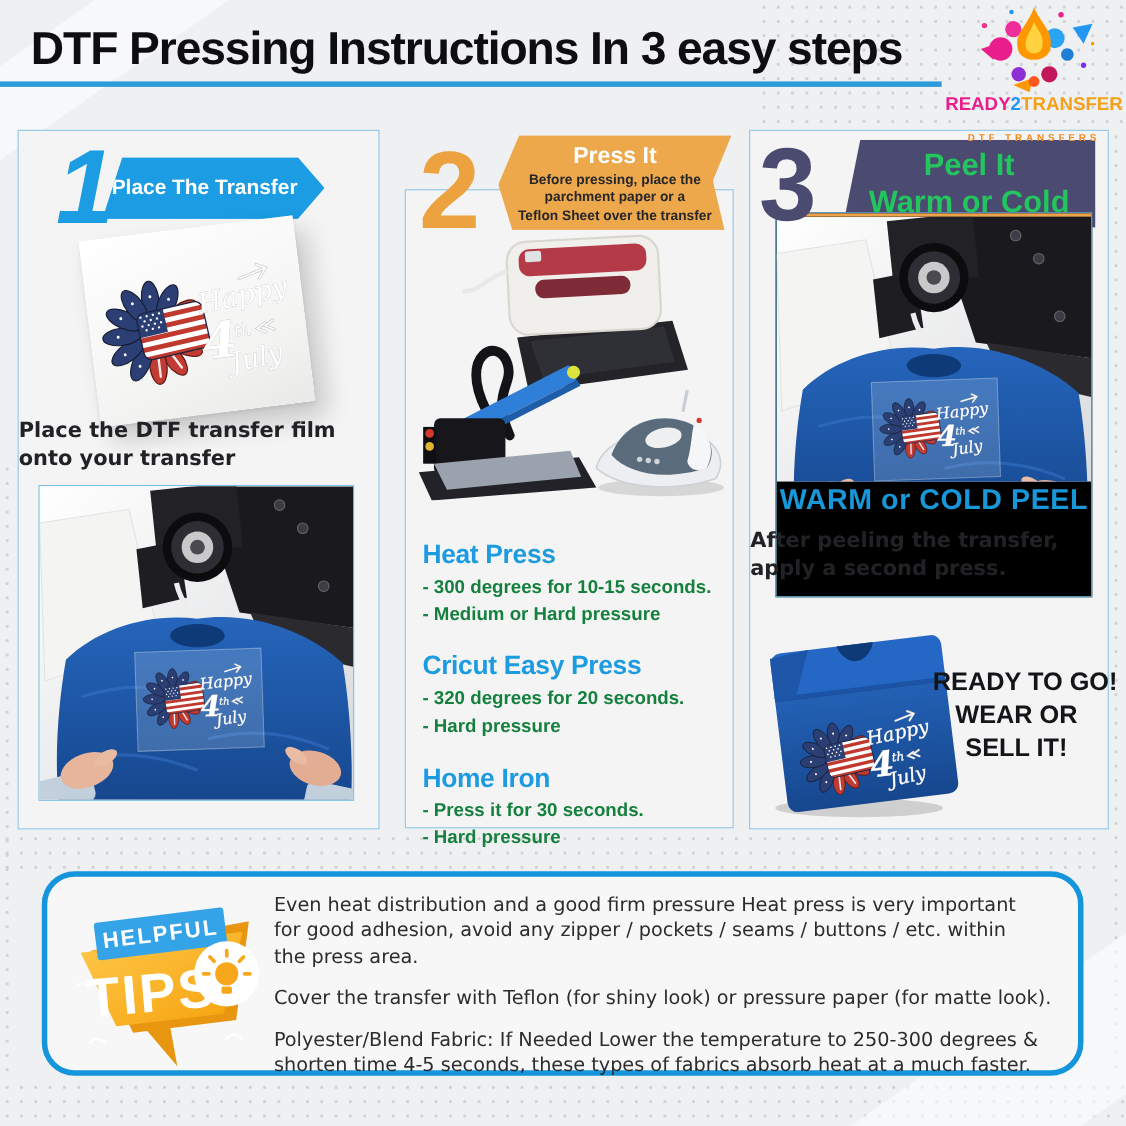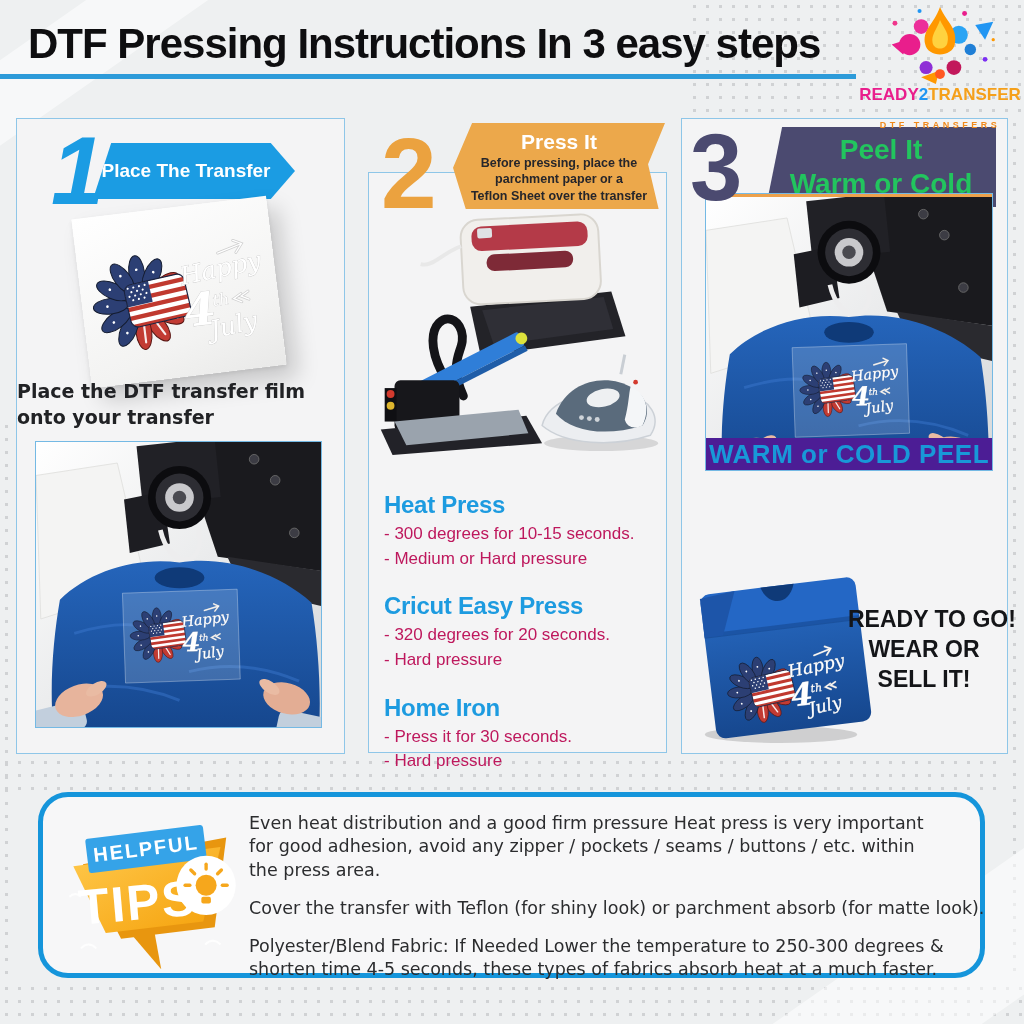--- a/index.html
+++ b/index.html
@@ -53,31 +53,31 @@
     transform:rotate(-7deg);box-shadow:10px 14px 22px rgba(0,0,0,.18),0 2px 4px rgba(0,0,0,.08);z-index:2;display:flex;align-items:center;justify-content:center;}
 
   .caption{position:absolute;width:100%;font-family:var(--body);font-weight:700;color:#212225;font-size:19px;line-height:1.35;z-index:2;}
   .caption span{display:block;white-space:nowrap;}
   .cap1{top:260px;}
   .cap3{top:360px;}
 
   .photo{position:absolute;border:1px solid #74b9e4;overflow:hidden;background:#fff;z-index:2;}
   .photo1{left:18px;top:322px;width:287px;height:287px;}
 
-  .frame3{position:absolute;left:23px;top:74px;width:288px;height:278px;border:1px solid #74b9e4;background:#4c1d95;z-index:2;}
+  .frame3{position:absolute;left:23px;top:74px;width:288px;height:350px;border:1px solid #74b9e4;background:#000000;z-index:2;}
   .frame3 .oline{height:3px;background:#EDA14B;}
   .frame3 .ph{height:241px;overflow:hidden;}
   .peel-label{height:32px;display:flex;align-items:center;justify-content:center;
     font-family:var(--head);font-weight:800;font-size:26px;color:#1898D8;letter-spacing:.5px;white-space:nowrap;}
 
   .equip{position:absolute;left:0;top:36px;width:299px;height:246px;z-index:1;}
   .methods{position:absolute;left:15px;top:318px;width:280px;z-index:2;font-family:var(--head);}
   .method{margin-bottom:21px;}
   .method .mn{color:#1D9BE0;font-weight:800;font-size:24px;letter-spacing:-.3px;margin-bottom:3px;}
-  .method .ml{color:#be185d;font-weight:400;font-size:17px;line-height:1.45;white-space:nowrap;}
+  .method .ml{color:#15803d;font-weight:700;font-size:17px;line-height:1.45;white-space:nowrap;}
 
   .folded{position:absolute;left:6px;top:426px;width:186px;height:208px;z-index:2;}
   .ready{position:absolute;left:166px;top:486px;width:152px;text-align:center;font-family:var(--head);
     font-weight:800;font-size:23px;line-height:1.3;color:#141518;z-index:2;}
   .ready span{display:block;white-space:nowrap;}
 
   
   .tips{position:absolute;left:38px;top:792px;width:947px;height:186px;background:#f7f7f8;border:5px solid #1595DB;border-radius:30px;z-index:2;}
   .badge{position:absolute;left:14px;top:8px;width:196px;height:172px;}
   .tips-text{position:absolute;left:206px;top:15px;width:730px;font-family:var(--body);color:#2b2c2e;font-size:17.5px;line-height:1.33;}
@@ -397,20 +397,24 @@
       <span>Warm or Cold</span>
     </div>
     <div class="frame3">
       <div class="oline"></div>
       <div class="ph">
         <svg width="286" height="241" viewBox="0 0 300 300" preserveAspectRatio="xMidYMin slice">
             <use href="#pressScene"></use>
           </svg>
       </div>
       <div class="peel-label">WARM or COLD PEEL</div>
+    </div>
+    <div class="caption cap3">
+      <span>After peeling the transfer,</span>
+        <span>apply a second press.</span>
     </div>
     <div class="folded">
       <svg width="186" height="208" viewBox="0 0 200 200">
           <use href="#foldedG"></use>
         </svg>
     </div>
     <div class="ready">
       <span>READY TO GO!</span>
       <span>WEAR OR</span>
       <span>SELL IT!</span>
@@ -447,21 +451,21 @@
         </g>
       </svg>
     </div>
     <div class="tips-text">
       <div class="para">
         <span class="tl">Even heat distribution and a good firm pressure Heat press is very important</span>
         <span class="tl">for good adhesion, avoid any zipper / pockets / seams / buttons / etc. within</span>
         <span class="tl">the press area.</span>
       </div>
       <div class="para">
-        <span class="tl">Cover the transfer with Teflon (for shiny look) or parchment absorb (for matte look).</span>
+        <span class="tl">Cover the transfer with Teflon (for shiny look) or pressure paper (for matte look).</span>
       </div>
       <div class="para">
         <span class="tl">Polyester/Blend Fabric: If Needed Lower the temperature to 250-300 degrees &amp;</span>
         <span class="tl">shorten time 4-5 seconds, these types of fabrics absorb heat at a much faster.</span>
       </div>
     </div>
   </div>
 
 </div>
 

